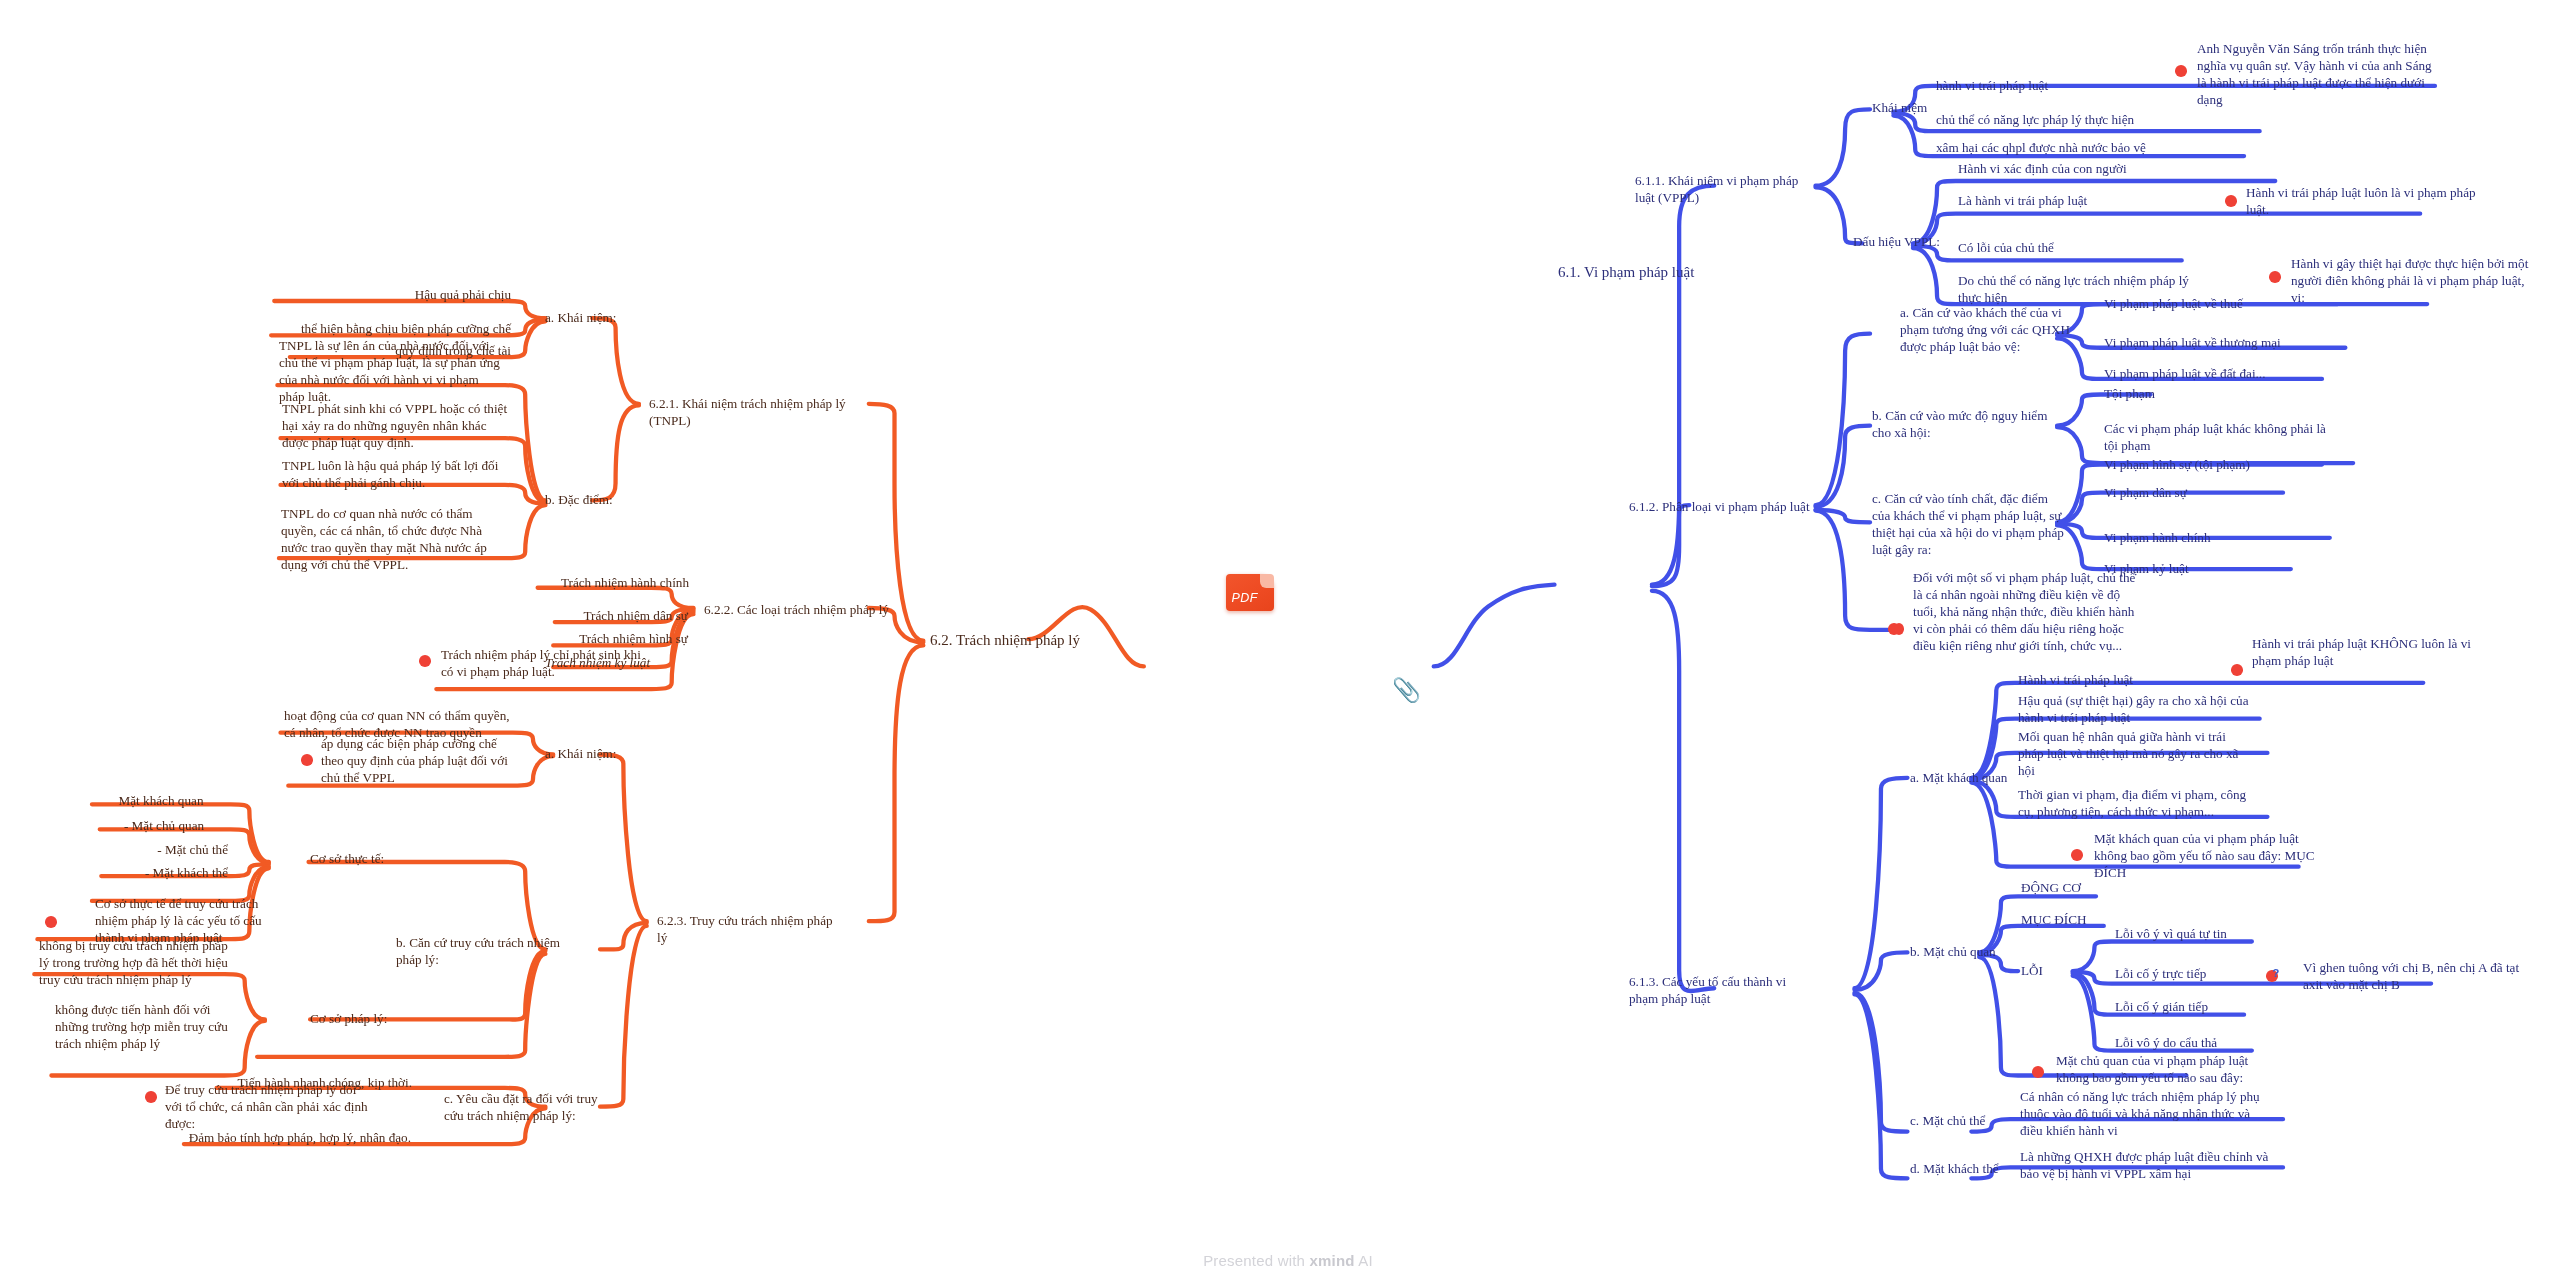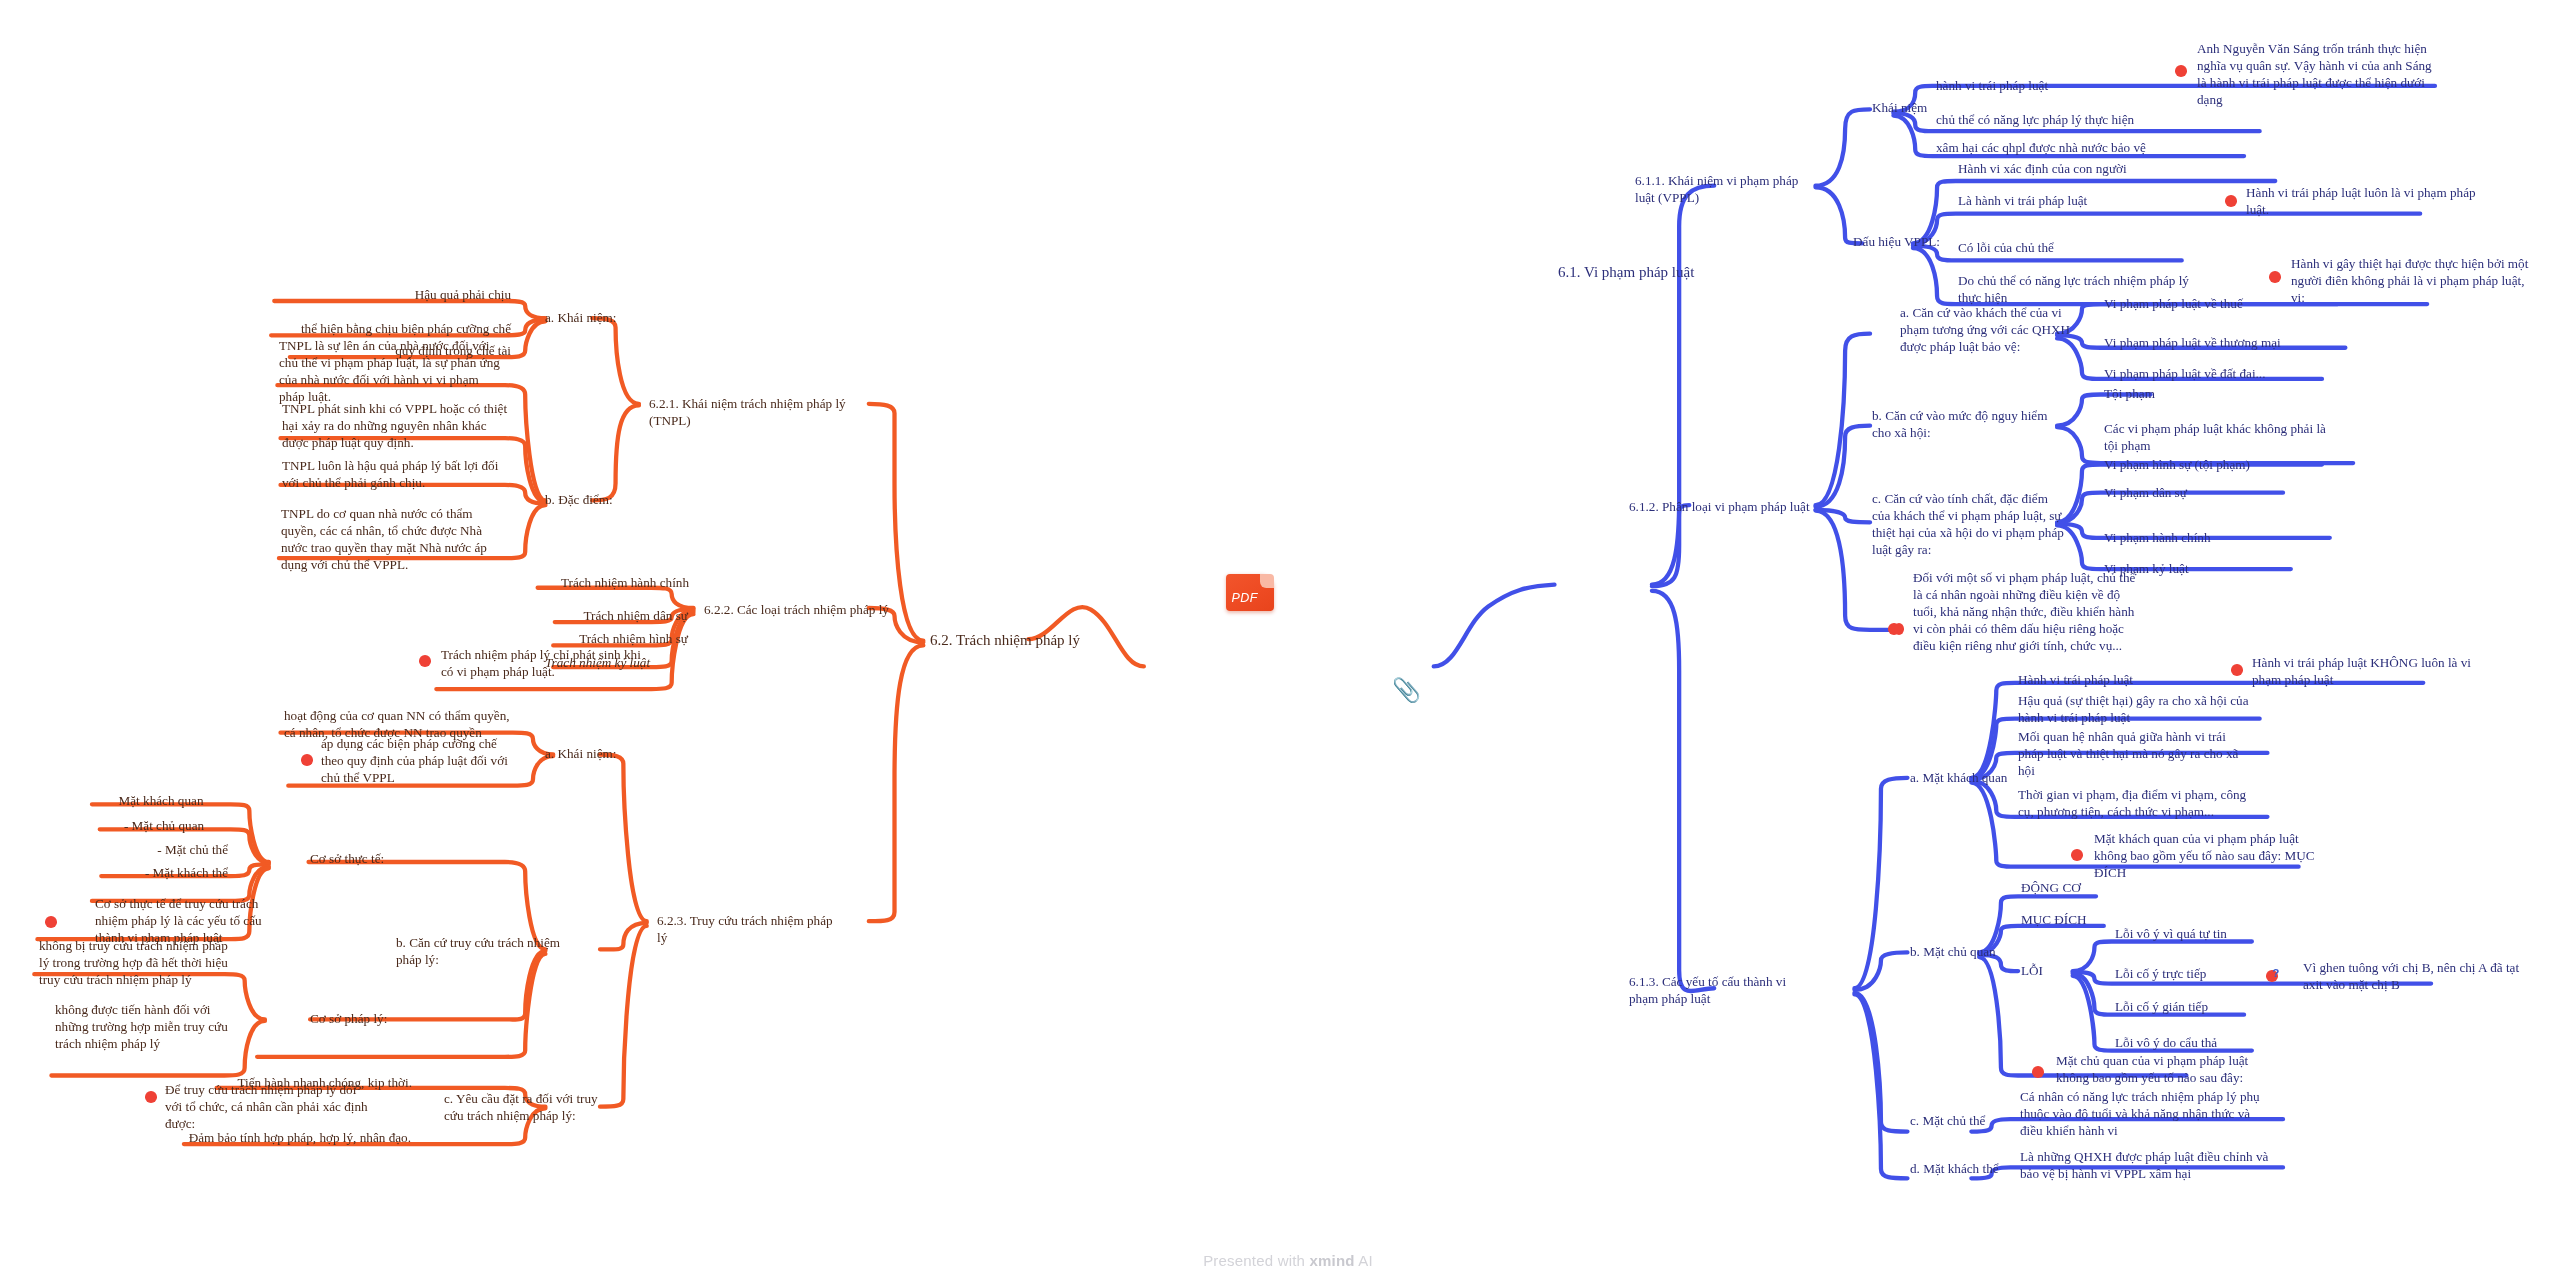--- a/index.html
+++ b/index.html
@@ -263,21 +263,21 @@
   <div class="node right" style="left:1913px;top:570px;width:226px;">Đối với một số vi phạm pháp luật, chủ thể là cá nhân ngoài những điều kiện về độ tuổi, khả năng nhận thức, điều khiển hành vi còn phải có thêm dấu hiệu riêng hoặc điều kiện riêng như giới tính, chức vụ...</div>
 
   <div class="node right" style="left:1629px;top:974px;width:187px;">6.1.3. Các yếu tố cấu thành vi phạm pháp luật</div>
 
   <div class="node right" style="left:1910px;top:770px;width:132px;">a. Mặt khách quan</div>
   <div class="node right" style="left:2018px;top:672px;width:234px;">Hành vi trái pháp luật</div>
   <div class="node right" style="left:2018px;top:693px;width:234px;">Hậu quả (sự thiệt hại) gây ra cho xã hội của hành vi trái pháp luật</div>
   <div class="node right" style="left:2018px;top:729px;width:234px;">Mối quan hệ nhân quả giữa hành vi trái pháp luật và thiệt hại mà nó gây ra cho xã hội</div>
   <div class="node right" style="left:2018px;top:787px;width:234px;">Thời gian vi phạm, địa điểm vi phạm, công cụ, phương tiện, cách thức vi phạm...</div>
   <div class="dot" style="left:2231px;top:664px;"></div>
-  <div class="node right" style="left:2252px;top:655px;width:234px;">Hành vi trái pháp luật KHÔNG luôn là vi phạm pháp luật</div>
+  <div class="node right" style="left:2252px;top:636px;width:234px;">Hành vi trái pháp luật KHÔNG luôn là vi phạm pháp luật</div>
   <div class="dot" style="left:2071px;top:849px;"></div>
   <div class="node right" style="left:2094px;top:831px;width:226px;">Mặt khách quan của vi phạm pháp luật không bao gồm yếu tố nào sau đây: MỤC ĐÍCH</div>
 
   <div class="node right" style="left:1910px;top:944px;width:117px;">b. Mặt chủ quan</div>
   <div class="node right" style="left:2021px;top:880px;width:140px;">ĐỘNG CƠ</div>
   <div class="node right" style="left:2021px;top:912px;width:140px;">MỤC ĐÍCH</div>
   <div class="node right" style="left:2021px;top:963px;width:47px;">LỖI</div>
   <div class="node right" style="left:2115px;top:926px;width:187px;">Lỗi vô ý vì quá tự tin</div>
   <div class="node right" style="left:2115px;top:966px;width:187px;">Lỗi cố ý trực tiếp</div>
   <div class="node right" style="left:2115px;top:999px;width:187px;">Lỗi cố ý gián tiếp</div>

